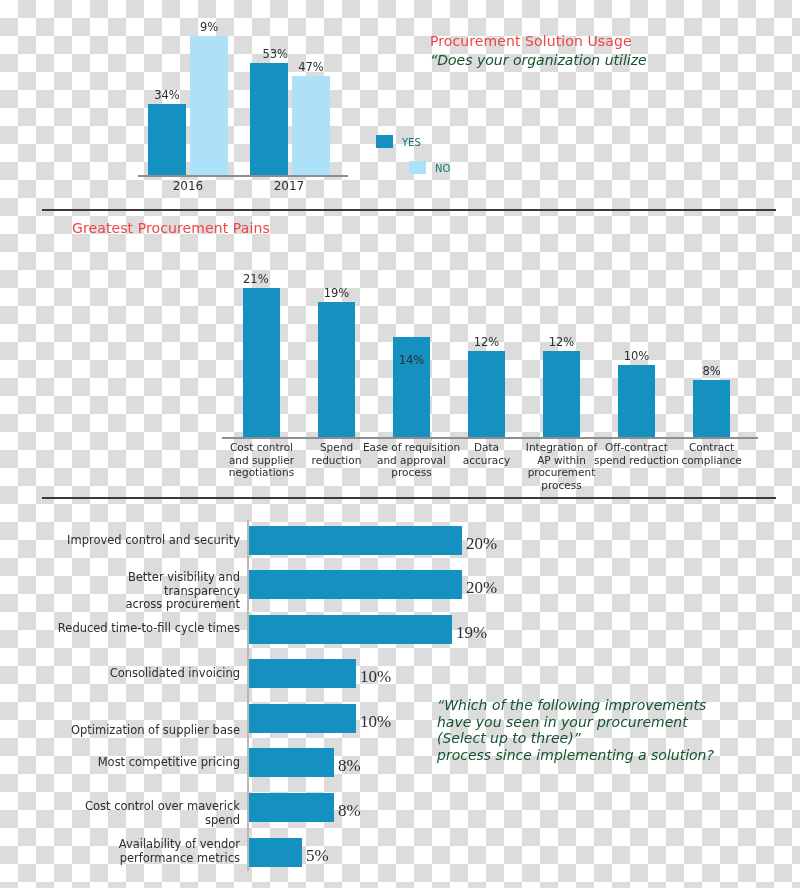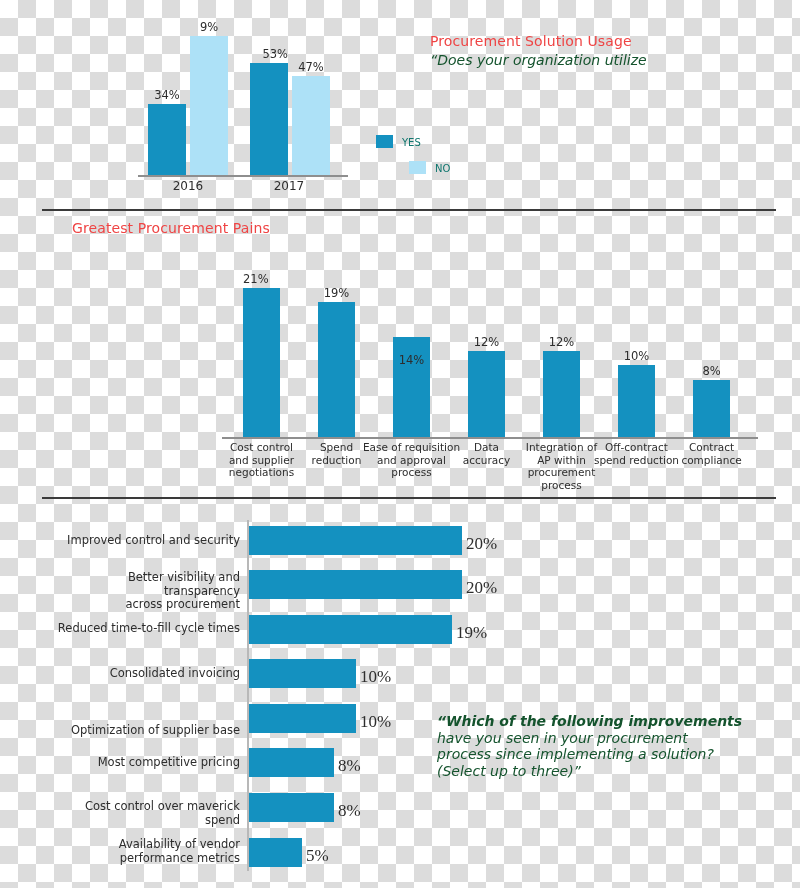--- a/index.html
+++ b/index.html
@@ -185,20 +185,20 @@
     <div class="hval" style="left:338px;top:801px;">8%</div>
 
     <div class="hrowlab" style="left:50px;top:838px;">
       <div>Availability of vendor</div>
       <div>performance metrics</div>
     </div>
     <div class="bar" style="left:249px;top:838px;width:53px;height:29px;background:#1491c0;"></div>
     <div class="hval" style="left:306px;top:846px;">5%</div>
 
     <div style="position:absolute;left:437px;top:694px;">
-      <div class="sub" style="margin-top:19px;font-weight:bold;">“Which of the following improvements</div>
+      <div class="sub" style="margin-top:3px;">“Which of the following improvements</div>
       <div class="sub">have you seen in your procurement</div>
+      <div class="sub">(Select up to three)”</div>
       <div class="sub">process since implementing a solution?</div>
-      <div class="sub">(Select up to three)”</div>
     </div>
   </div>
 
 </div>
 
 </body></html>

